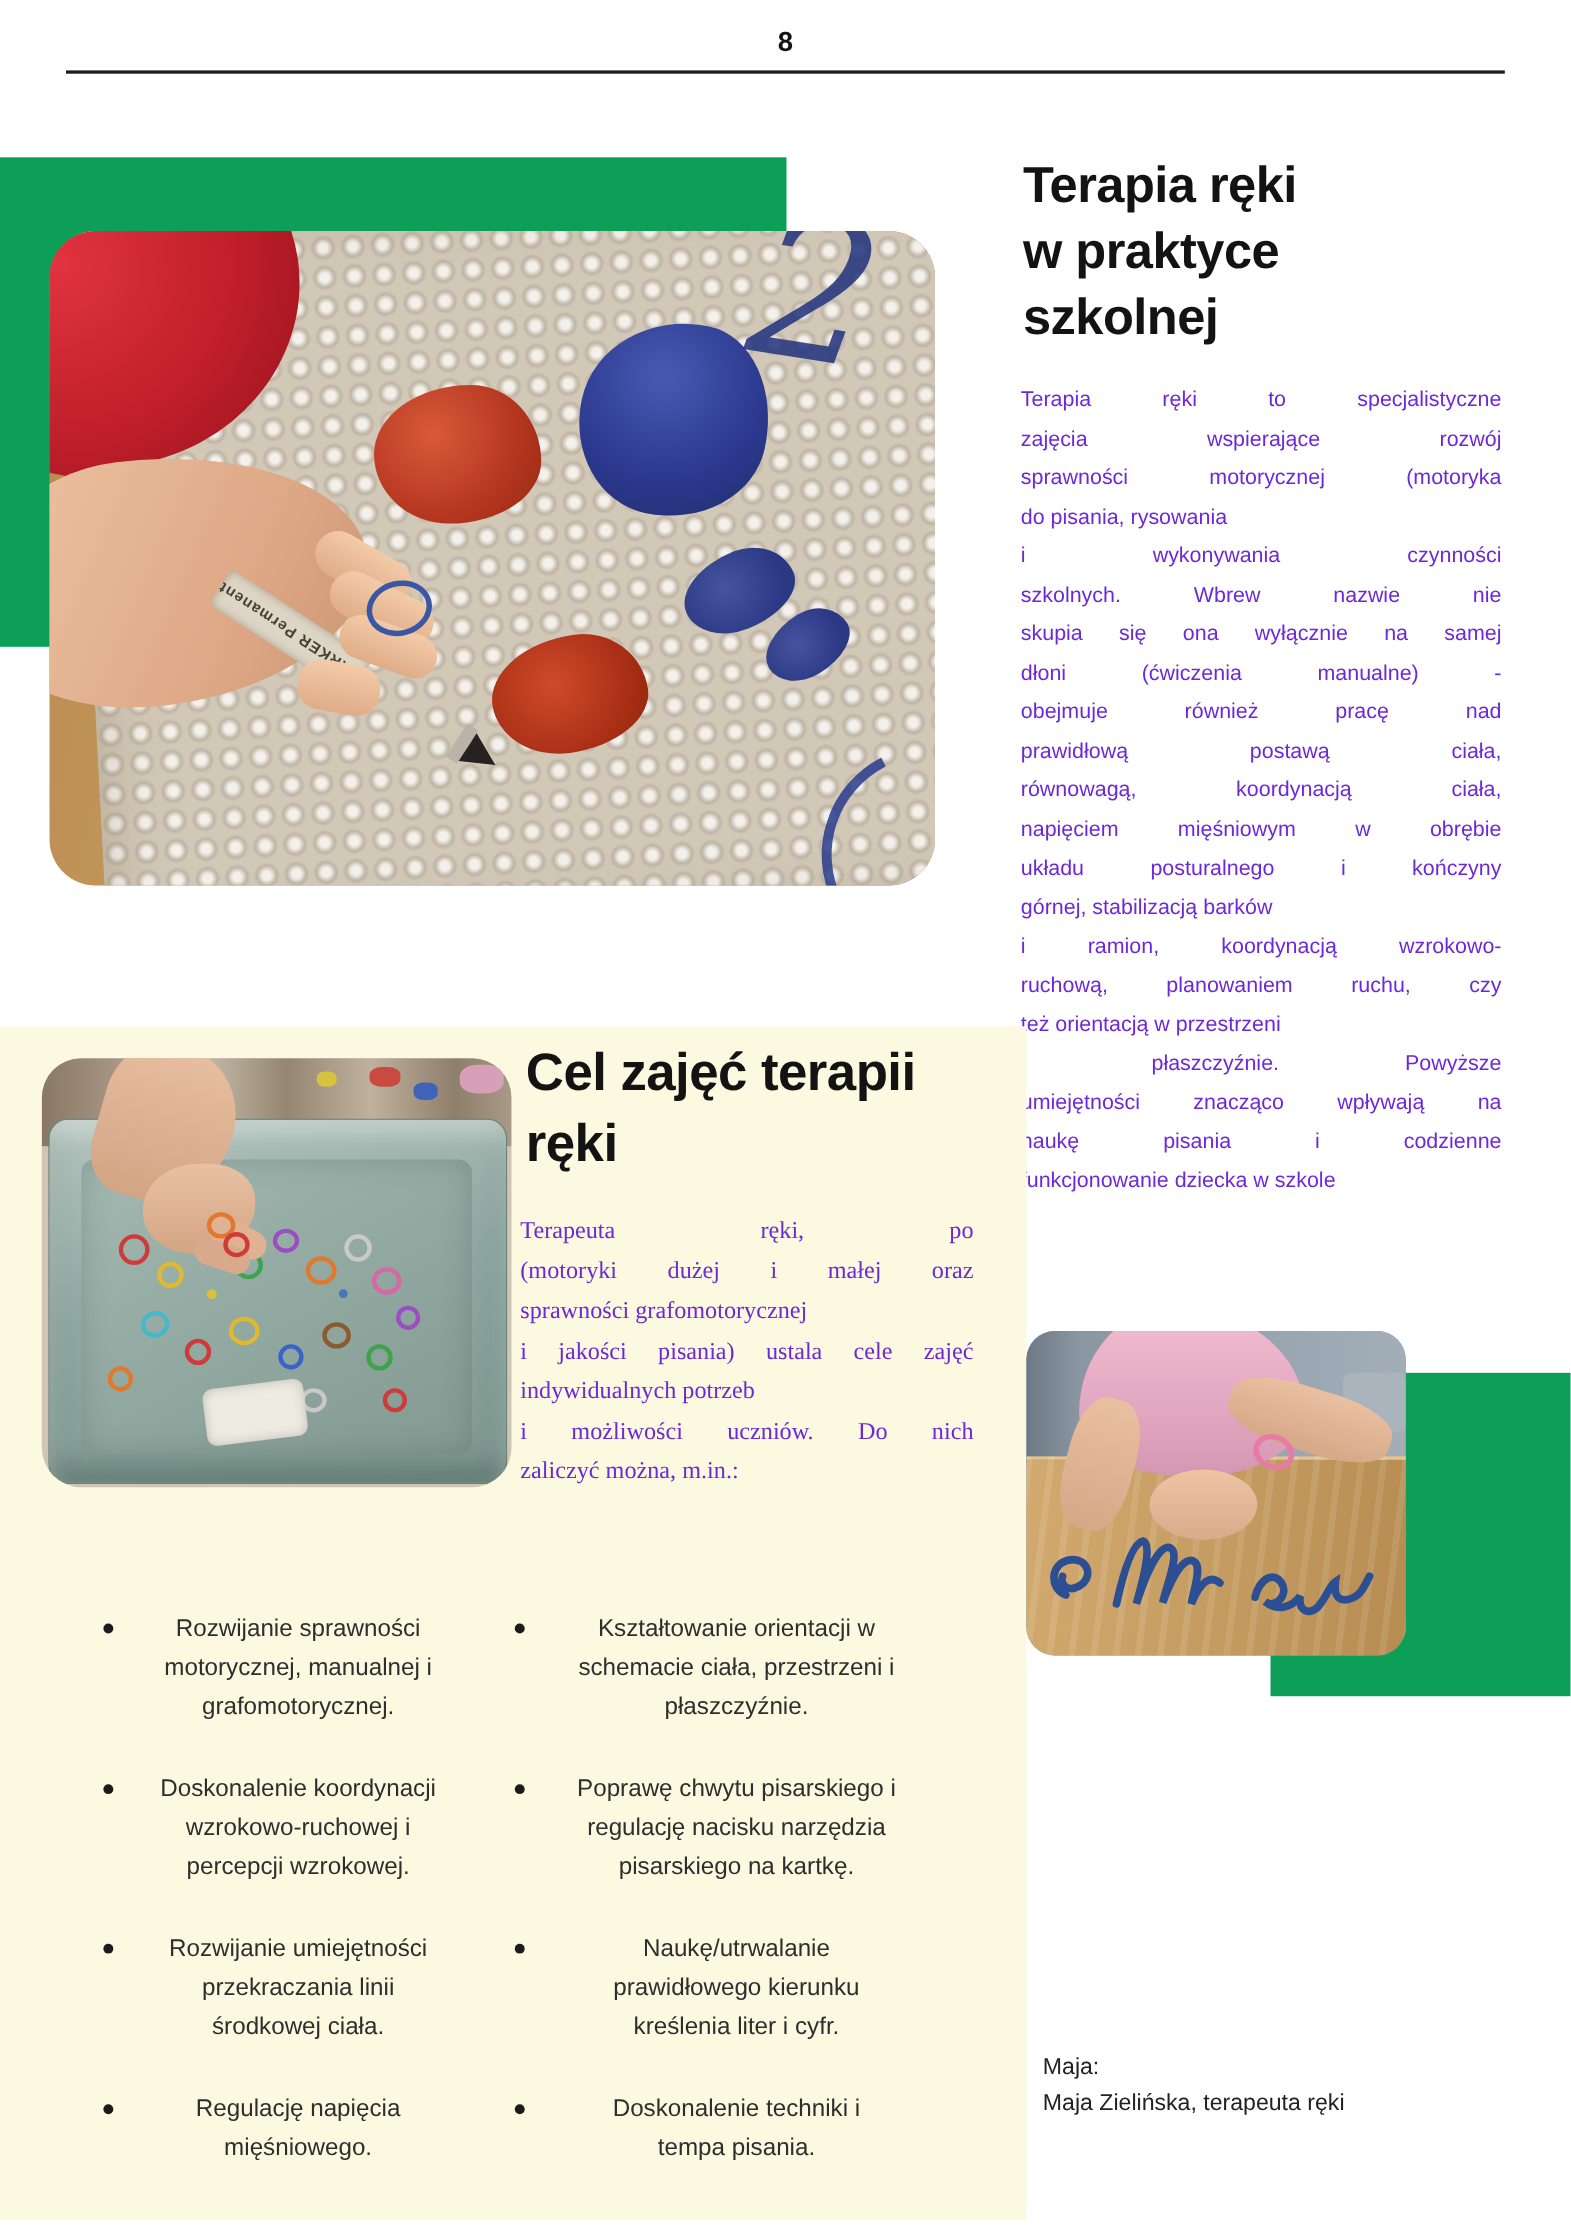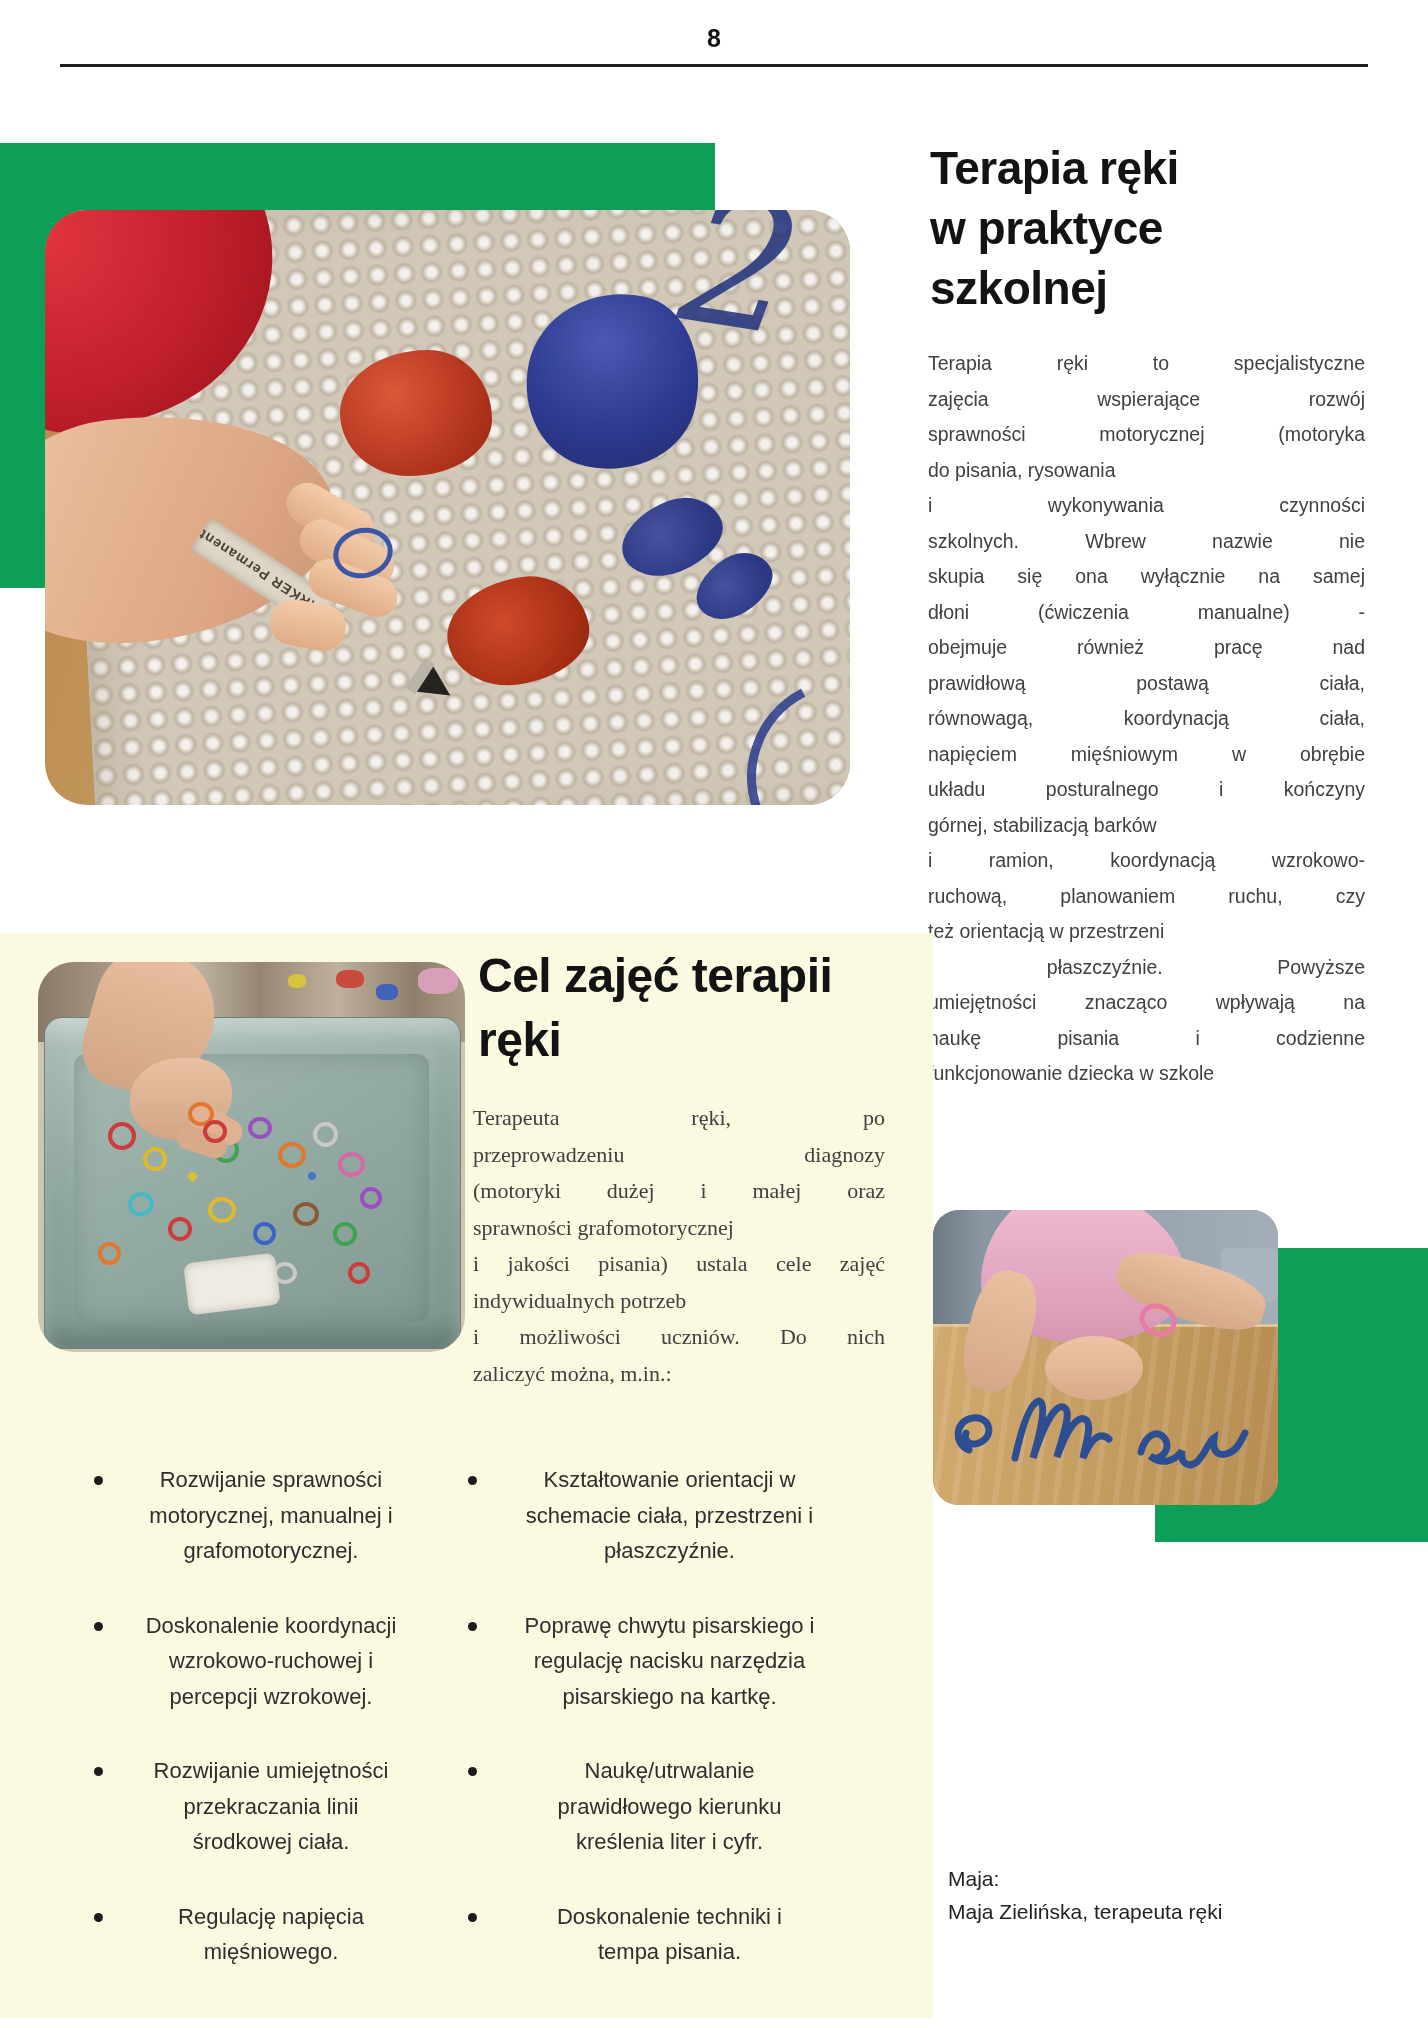--- a/index.html
+++ b/index.html
@@ -20,21 +20,21 @@
 
   
   .title{left:930px;top:138px;width:455px;margin:0;font-size:46px;line-height:60px;font-weight:700;
          color:#131313;white-space:pre-line;letter-spacing:-.5px;}
   .h2{left:478px;top:944px;width:460px;margin:0;font-size:48px;line-height:64px;font-weight:700;
       color:#131313;white-space:pre-line;letter-spacing:-.5px;}
   .intro{left:928px;top:346px;width:437px;}
   .intro .tline{font-size:19.5px;line-height:35.5px;}
   .mid{left:473px;top:1100px;width:412px;}
   .mid .tline{font-size:22px;line-height:36.5px;font-family:Liberation Serif, serif;}
-  .tline{text-align:left;color:#404040;}
+  .tline{text-align:left;color:#6d28d9;}
   .tline.just{text-align:justify;text-align-last:justify;}
 
   
   .bcol{display:flex;flex-direction:column;gap:39px;text-align:center;}
   .bcol.left{left:94px;top:1462px;width:320px;}
   .bcol.right{left:468px;top:1462px;width:370px;}
   .bitem{display:flex;align-items:flex-start;}
   .bdot{flex:none;width:9px;height:9px;border-radius:50%;background:#1b1b1b;margin-top:14px;}
   .bcol.left  .btxt{margin-left:25px;width:286px;}
   .bcol.right .btxt{margin-left:24px;width:337px;}
@@ -243,21 +243,20 @@
     <div class="fing2a"></div>
     <div class="fing2b"></div>
     <span class="ring" style="left:150px;top:140px;width:18px;height:16px;border:4px solid #e2772e;"></span>
     <span class="ring" style="left:165px;top:158px;width:16px;height:15px;border:4px solid #cf3a3a;"></span>
   </div>
 
   <h2 class="abs h2">Cel zajęć terapii
 ręki</h2>
   <div class="abs mid">
       <div class="tline just">Terapeuta ręki, po</div>
-      <div class="tline just">przeprowadzeniu diagnozy</div>
       <div class="tline just">(motoryki dużej i małej oraz</div>
       <div class="tline">sprawności grafomotorycznej</div>
       <div class="tline just">i jakości pisania) ustala cele zajęć</div>
       <div class="tline">indywidualnych potrzeb</div>
       <div class="tline just">i możliwości uczniów. Do nich</div>
       <div class="tline">zaliczyć można, m.in.:</div>
     </div>
 
   <div class="abs bcol left">
     <div class="bitem">

